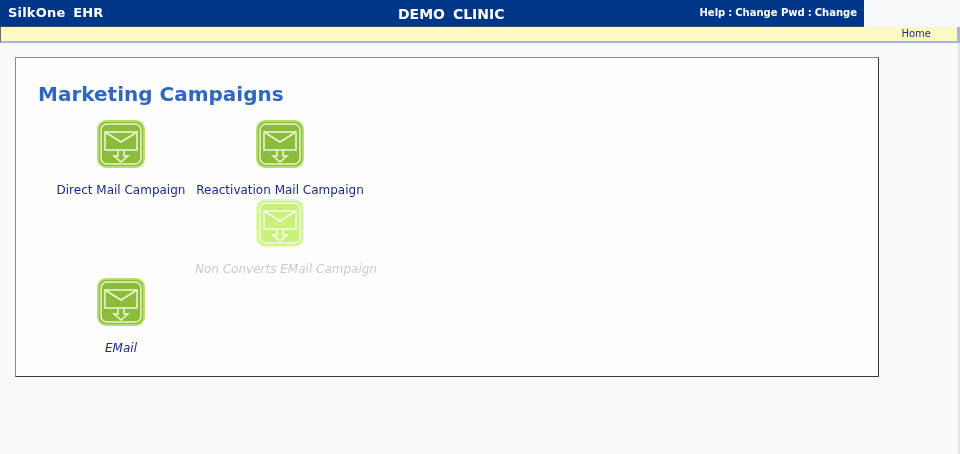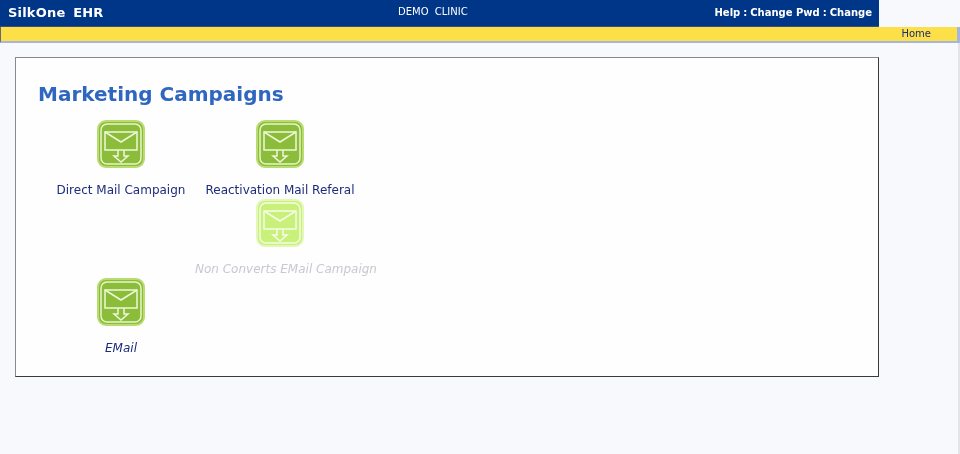--- a/index.html
+++ b/index.html
@@ -7,40 +7,39 @@
     width: 960px; height: 454px; overflow: hidden;
     background: #f8f9fd;
     font-family: "DejaVu Sans", "Liberation Sans", sans-serif;
     position: relative;
   }
   .topbar {
     position: absolute; left: 0; top: 0; width: 864px; height: 26px;
     background: #003687;
     color: #fff;
     border-bottom: 1px solid #3a4e76;
-    padding-left: 15px;
   }
   .brand {
     position: absolute; left: 8px; top: 5px;
     font-size: 13px; font-weight: bold; letter-spacing: 0.2px;
     word-spacing: 3px;
   }
   .clinic {
     position: absolute; left: 398px; top: 6px;
-    font-size: 10px; font-weight: normal; word-spacing: 3px;
+    font-size: 14px; font-weight: bold; word-spacing: 3px;
   }
   .toplinks {
     position: absolute; right: 7px; top: 7px;
     font-size: 10px; font-weight: bold;
   }
   .toplinks span { cursor: pointer; }
   .toplinks .sep { margin: 0 3px; cursor: default; }
   .navbar {
     position: absolute; left: 0; top: 27px; width: 956px; height: 14px;
-    background: #fde047;
+    background: #fef9c3;
     border-left: 1px solid #6a6a6a;
     border-right: 3px solid #a4b6de;
     border-bottom: 2px solid #a4b6de;
     text-align: right;
   }
   .home-link {
     position: absolute; right: 26px; top: 1px;
     font-size: 10px; color: #1d2c7a; cursor: pointer;
   }
   .scroll-edge {
@@ -103,21 +102,21 @@
   </div>
 
   <div class="tile" style="left:179px; top:62px;">
     <svg class="icon" viewBox="0 0 48 48">
       <rect x="1" y="1" width="46" height="46" rx="8" fill="#8cbd3a" stroke="#b9dc6e" stroke-width="2"></rect>
       <rect x="4" y="4" width="40" height="40" rx="6" fill="none" stroke="#e8f5cc" stroke-width="1.5"></rect>
       <rect x="8" y="12" width="32" height="18" fill="none" stroke="#eef8d8" stroke-width="1.5"></rect>
       <polyline points="8,12 24,22 40,12" fill="none" stroke="#eef8d8" stroke-width="1.5"></polyline>
       <polyline points="21,30 21,36 17,36 24,42 31,36 27,36 27,30" fill="none" stroke="#eef8d8" stroke-width="1.5"></polyline>
     </svg>
-    <span class="label">Reactivation Mail Referal</span>
+    <span class="label">Reactivation Mail Campaign</span>
   </div>
 
 
 
   <div class="tile disabled" style="left:179px; top:141px;font-style:italic;">
     <svg class="icon" viewBox="0 0 48 48">
       <rect x="1" y="1" width="46" height="46" rx="8" fill="#c8f07a" stroke="#e2f8b4" stroke-width="2"></rect>
       <rect x="4" y="4" width="40" height="40" rx="6" fill="none" stroke="#f4fce4" stroke-width="1.5"></rect>
       <rect x="8" y="12" width="32" height="18" fill="none" stroke="#f6fde8" stroke-width="1.5"></rect>
       <polyline points="8,12 24,22 40,12" fill="none" stroke="#f6fde8" stroke-width="1.5"></polyline>

